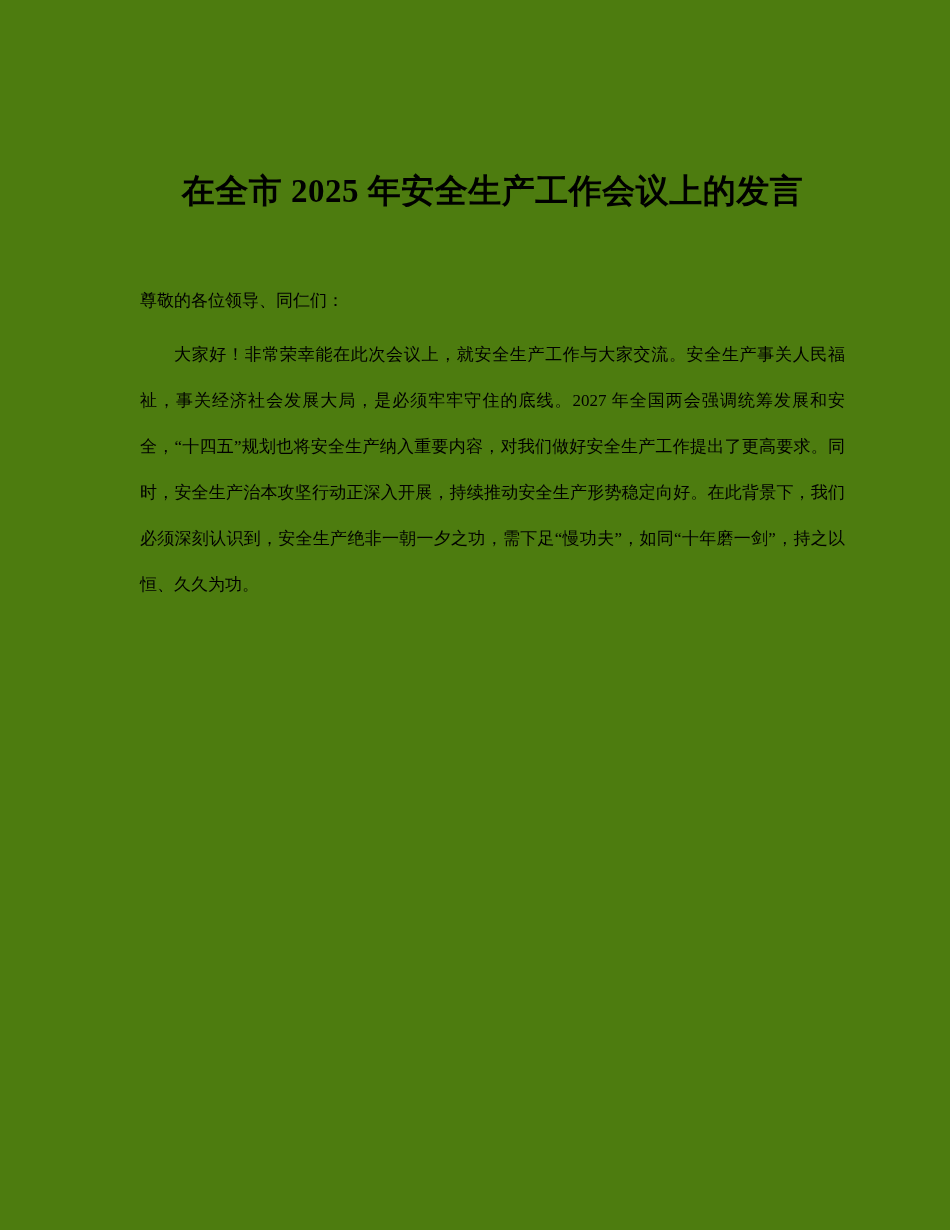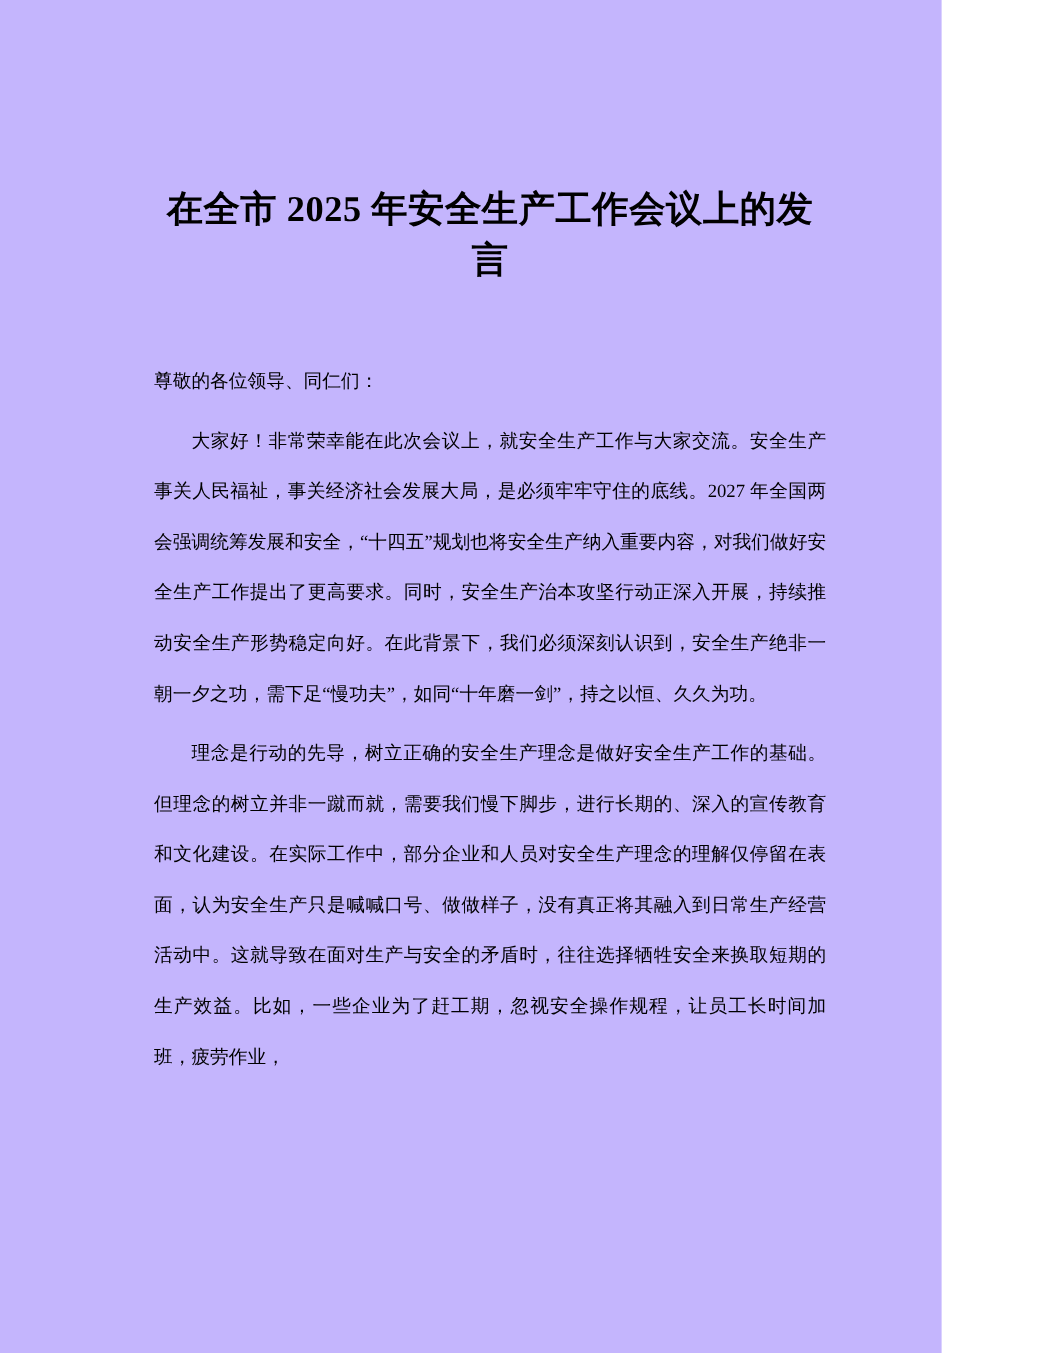--- a/index.html
+++ b/index.html
@@ -9,23 +9,23 @@
   }
   body {
     width: 950px;
     height: 1230px;
     overflow: hidden;
     color: #000000;
     font-family: "Liberation Serif", "DejaVu Serif", serif;
   }
   .page {
     position: relative;
-    width: 856px;
+    width: 950px;
     height: 1230px;
-    background: #c4b5fd;
+    background: #4d7c0f;
     box-sizing: border-box;
     padding: 168px 105px 0 140px;
   }
   .doc-title {
     margin: 0 0 64px 0;
     text-align: center;
     font-size: 33px;
     font-weight: 700;
     line-height: 46px;
     letter-spacing: 0.5px;
@@ -53,15 +53,14 @@
 
 <div class="page">
   <h1 class="doc-title">在全市 2025 年安全生产工作会议上的发言</h1>
 
   <div class="body-text">
     <p class="salutation">尊敬的各位领导、同仁们：</p>
 
     <p class="indent">大家好！非常荣幸能在此次会议上，就安全生产工作与大家交流。安全生产事关人民福祉，事关经济社会发展大局，是必须牢牢守住的底线。2027 年全国两会强调统筹发展和安全，“十四五”规划也将安全生产纳入重要内容，对我们做好安全生产工作提出了更高要求。同时，安全生产治本攻坚行动正深入开展，持续推动安全生产形势稳定向好。在此背景下，我们必须深刻认识到，安全生产绝非一朝一夕之功，需下足“慢功夫”，如同“十年磨一剑”，持之以恒、久久为功。</p>
 
 
-    <p class="indent">理念是行动的先导，树立正确的安全生产理念是做好安全生产工作的基础。但理念的树立并非一蹴而就，需要我们慢下脚步，进行长期的、深入的宣传教育和文化建设。在实际工作中，部分企业和人员对安全生产理念的理解仅停留在表面，认为安全生产只是喊喊口号、做做样子，没有真正将其融入到日常生产经营活动中。这就导致在面对生产与安全的矛盾时，往往选择牺牲安全来换取短期的生产效益。比如，一些企业为了赶工期，忽视安全操作规程，让员工长时间加班，疲劳作业，</p>
   </div>
 </div>
 
 </body></html>

